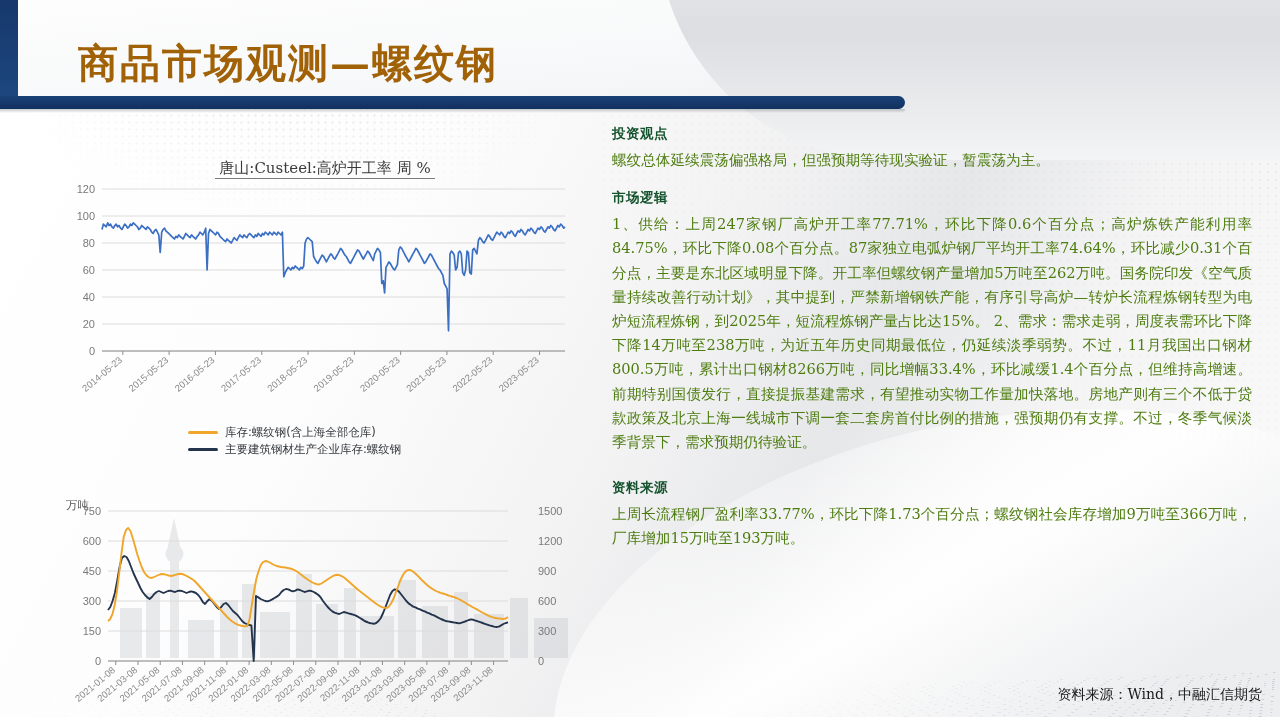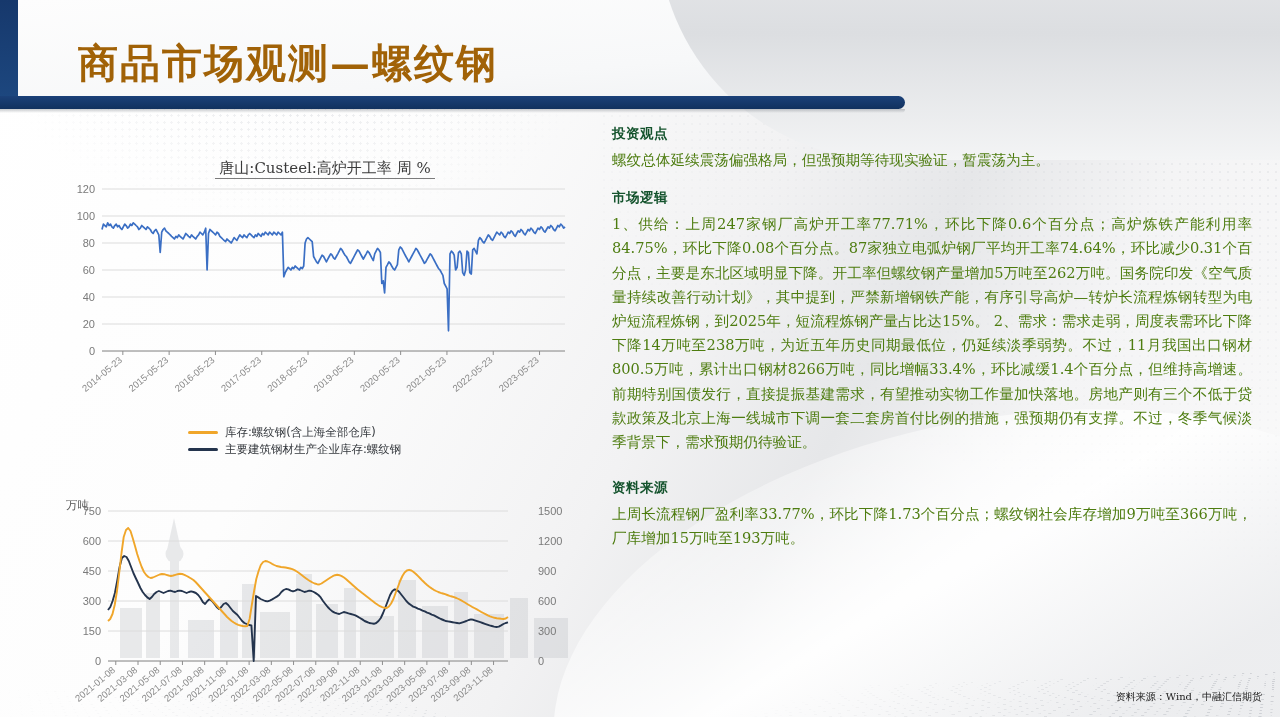--- a/index.html
+++ b/index.html
@@ -125,21 +125,21 @@
   .sec-body{
     font-size:14.6px;line-height:24.2px;color:#4d7c0f;
     font-family:"DejaVu Serif","Liberation Serif",serif;
     margin:0;text-align:justify;
   }
   .sec{margin-bottom:17px;}
   .sec-logic{margin-bottom:25px;}
 
   .footer{
     position:absolute;right:18px;bottom:16px;
-    font-size:10px;color:#1a1a1a;
+    font-size:14px;color:#1a1a1a;
     font-family:"DejaVu Serif","Liberation Serif",serif;
   }
   .footer-rule{position:absolute;left:0;bottom:0;width:1280px;height:3px;background:#ffffff;}
 </style>
 </head>
 <body>
 
 <div class="slide">
 
   <div class="bg-base"></div>

